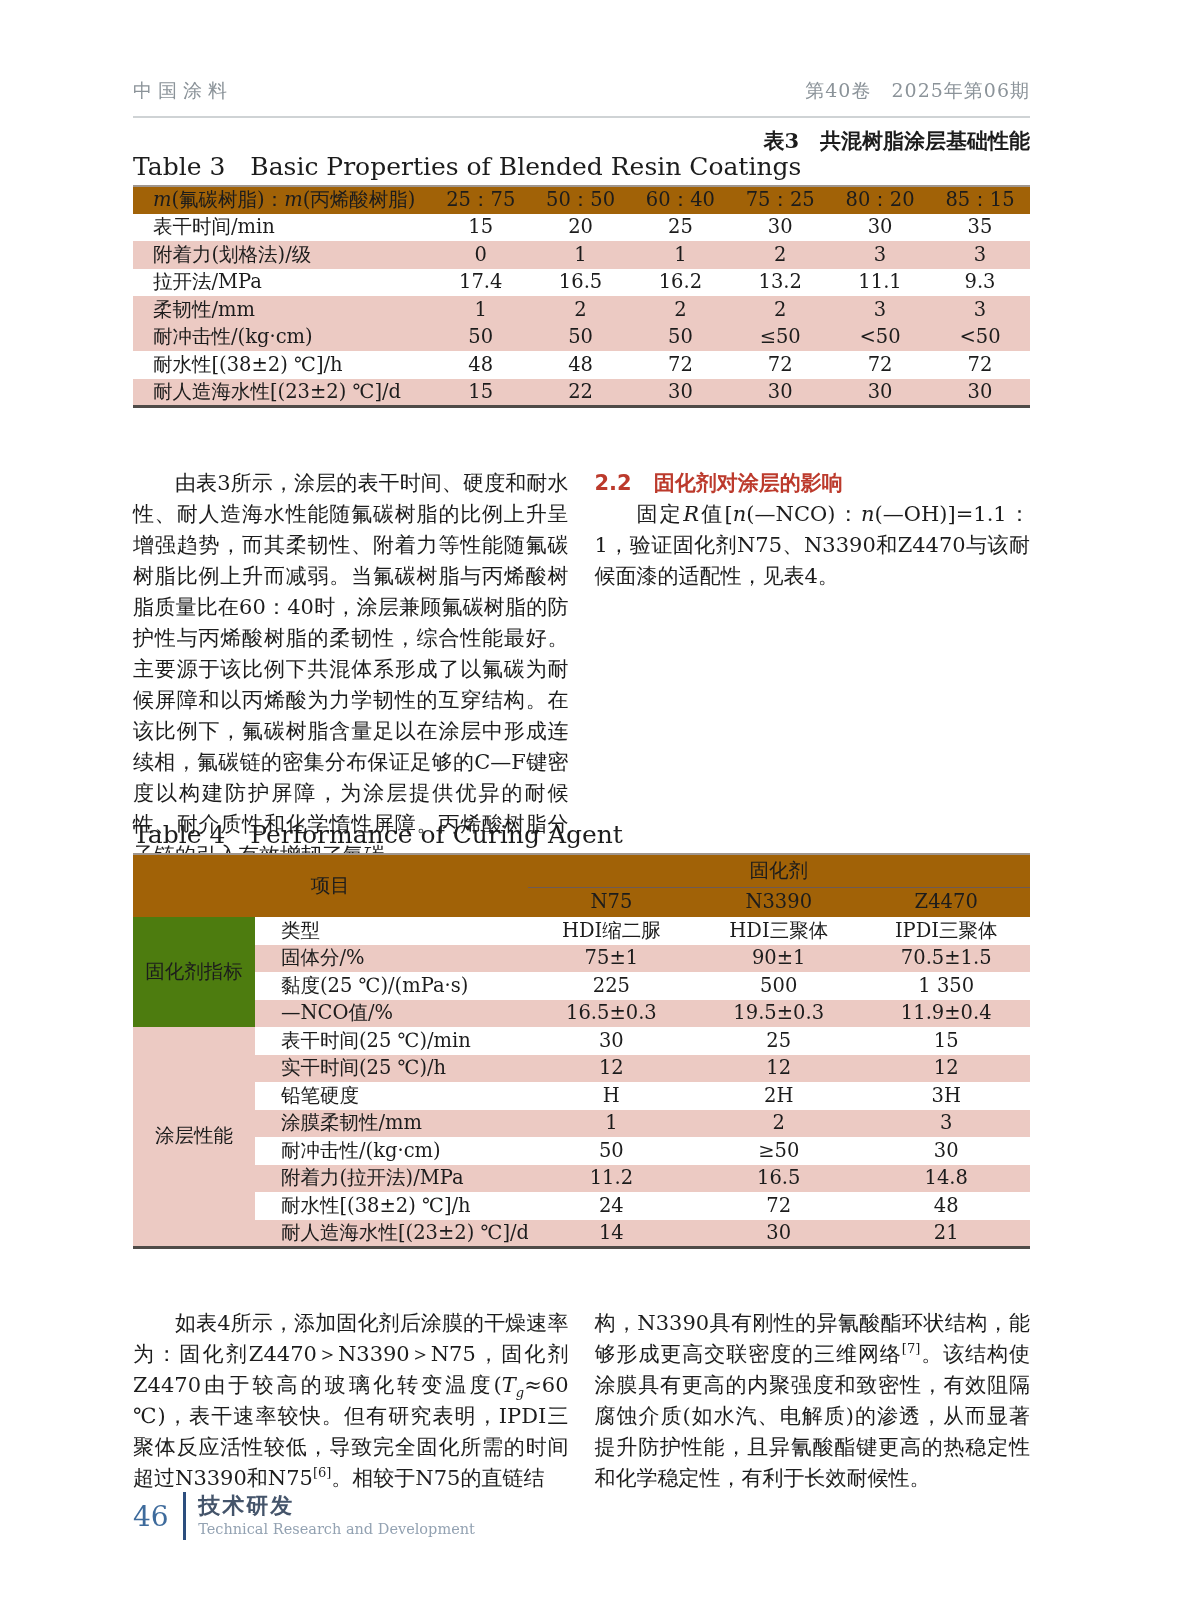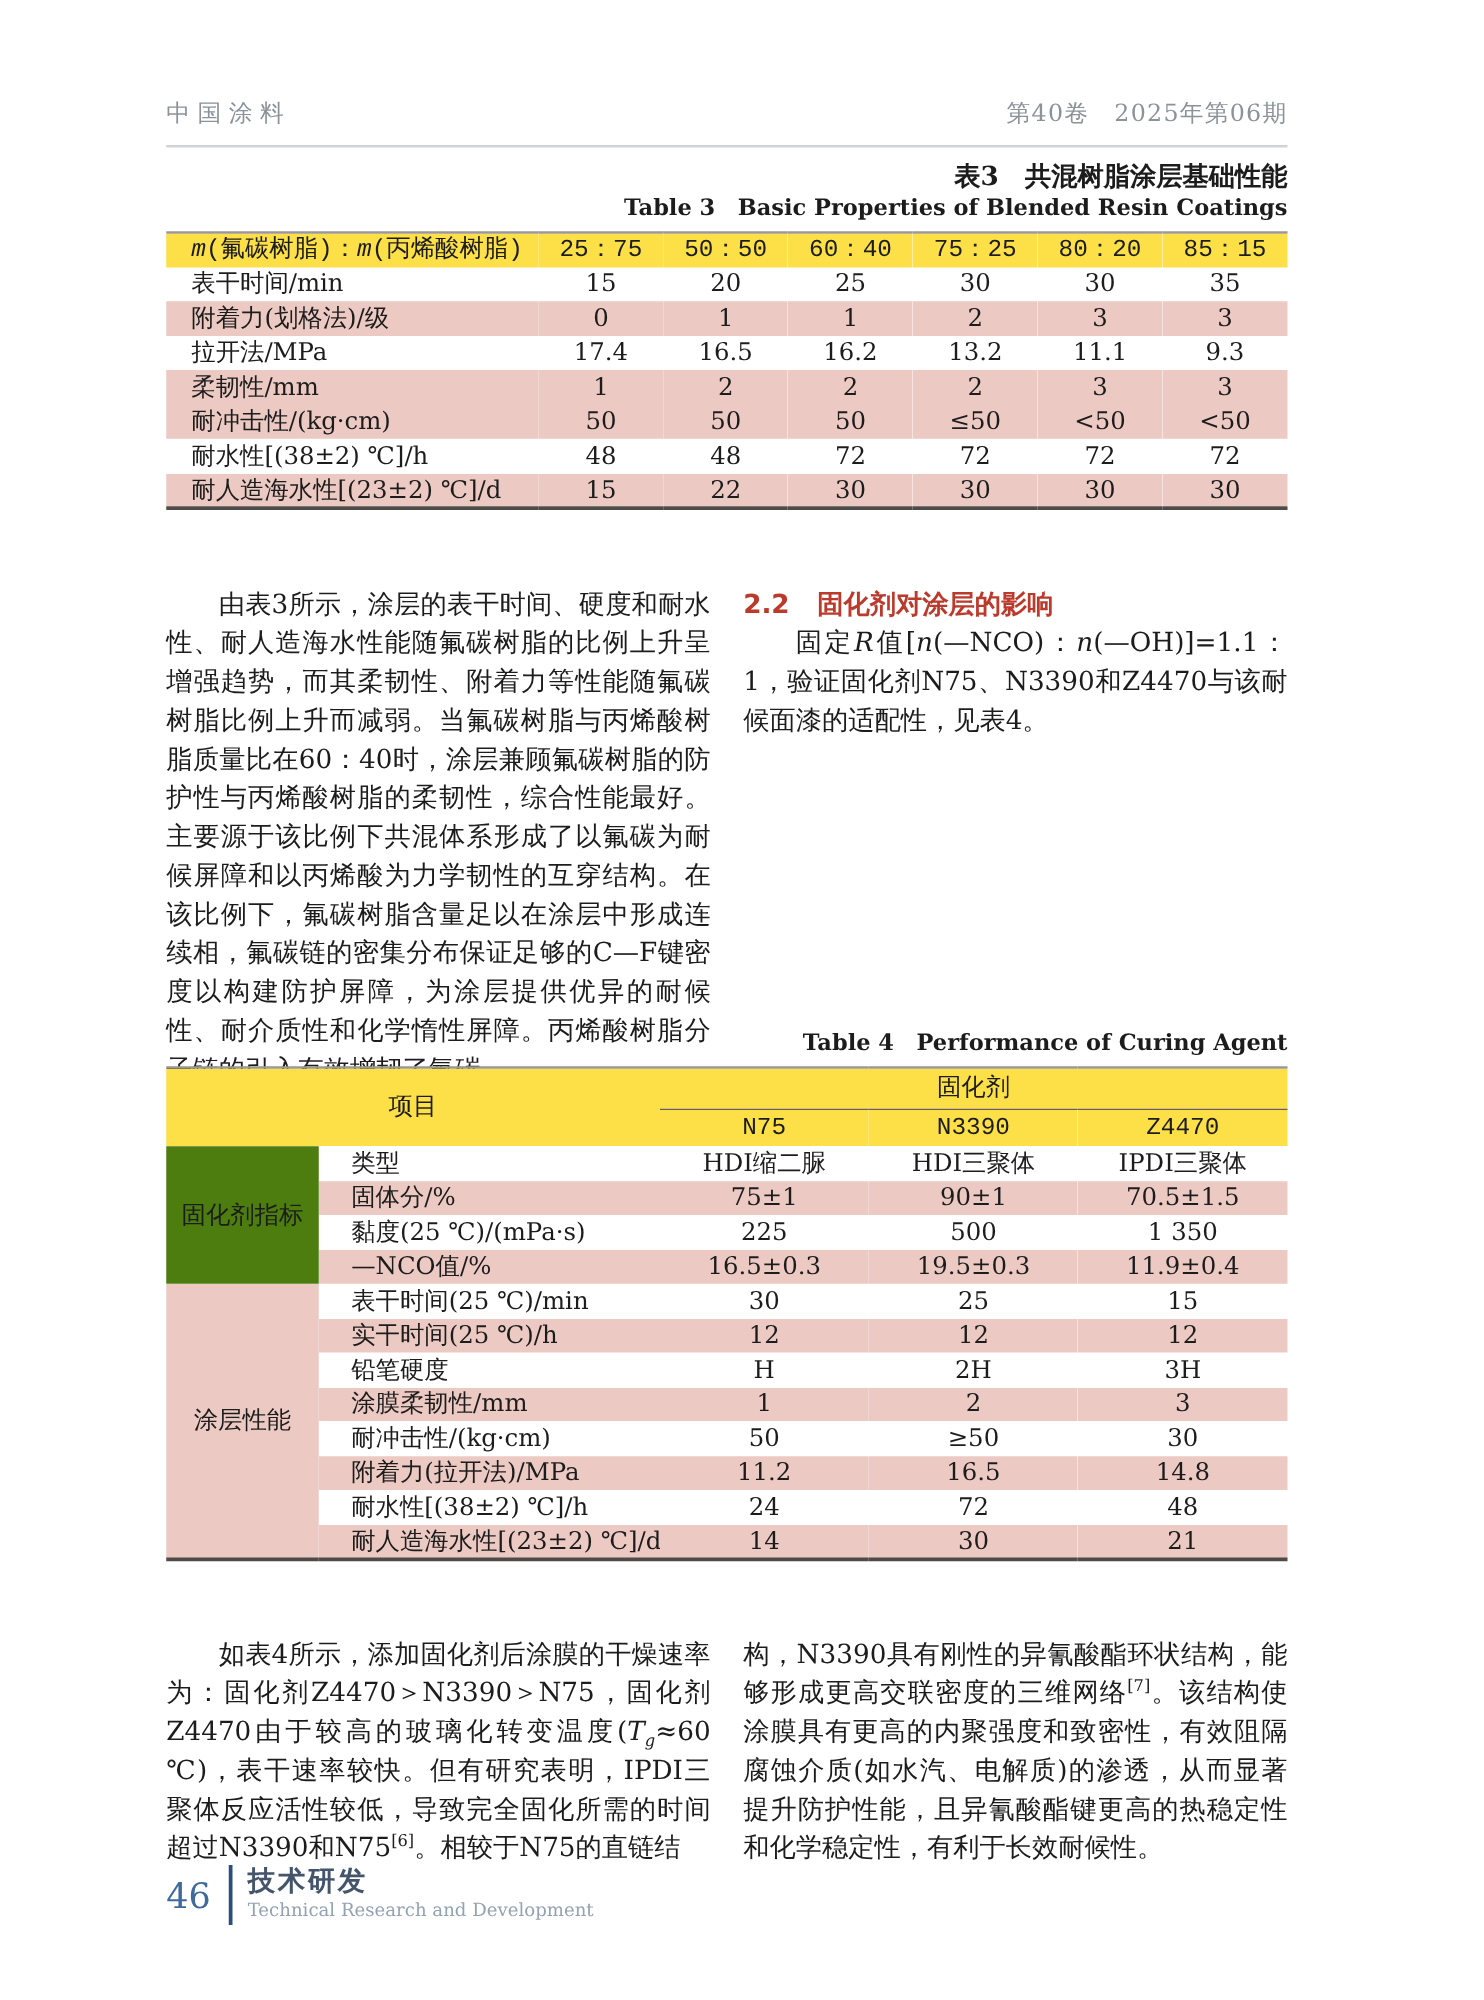--- a/index.html
+++ b/index.html
@@ -8,29 +8,29 @@
   .sec{position:absolute;left:133px;width:897px;}
 
   
   .jhead{top:78px;display:flex;justify-content:space-between;align-items:flex-end;
          color:#8b9399;font-size:19px;padding-bottom:12px;border-bottom:2px solid #cfd3d5;}
   .jname{letter-spacing:6px;}
   .jissue{letter-spacing:1px;}
 
   
   .tt-zh{text-align:right;font-weight:bold;font-size:21px;line-height:26px;}
-  .tt-en{text-align:right;font-weight:bold;font-size:18px;line-height:26px;margin-bottom:5px;}
+  .tt-en{text-align:left;font-weight:normal;font-size:25px;line-height:26px;margin-bottom:5px;}
 
   
   table.tbl{width:100%;border-collapse:collapse;font-size:19.5px;
             border-top:2px solid #9f968f;border-bottom:3px solid #4f4b48;table-layout:fixed;}
   .tbl th,.tbl td{font-weight:normal;text-align:center;padding:2px 4px;height:27.5px;
                   box-sizing:border-box;line-height:1.15;overflow:hidden;white-space:nowrap;}
   .tbl .lbl{text-align:left;padding-left:20px;}
-  .tbl thead th{background:#fde047;font-family:Liberation Mono, monospace;}
+  .tbl thead th{background:#a16207;}
   .tbl tr.stripe td{background:#eccac3;}
   #t4 thead tr:first-child th{height:33px;}
   #t4 thead tr:last-child th{height:30px;}
   #t4 .agent-head{border-bottom:1.5px solid #6e5a54;}
   #t4 td.lbl{padding-left:26px;margin-top:40px;}
   #t4 td.grp{text-align:center;padding-left:4px;}
   .grp-white{background:#4d7c0f;}
   .grp-pink{background:#eccac3;}
 
   

